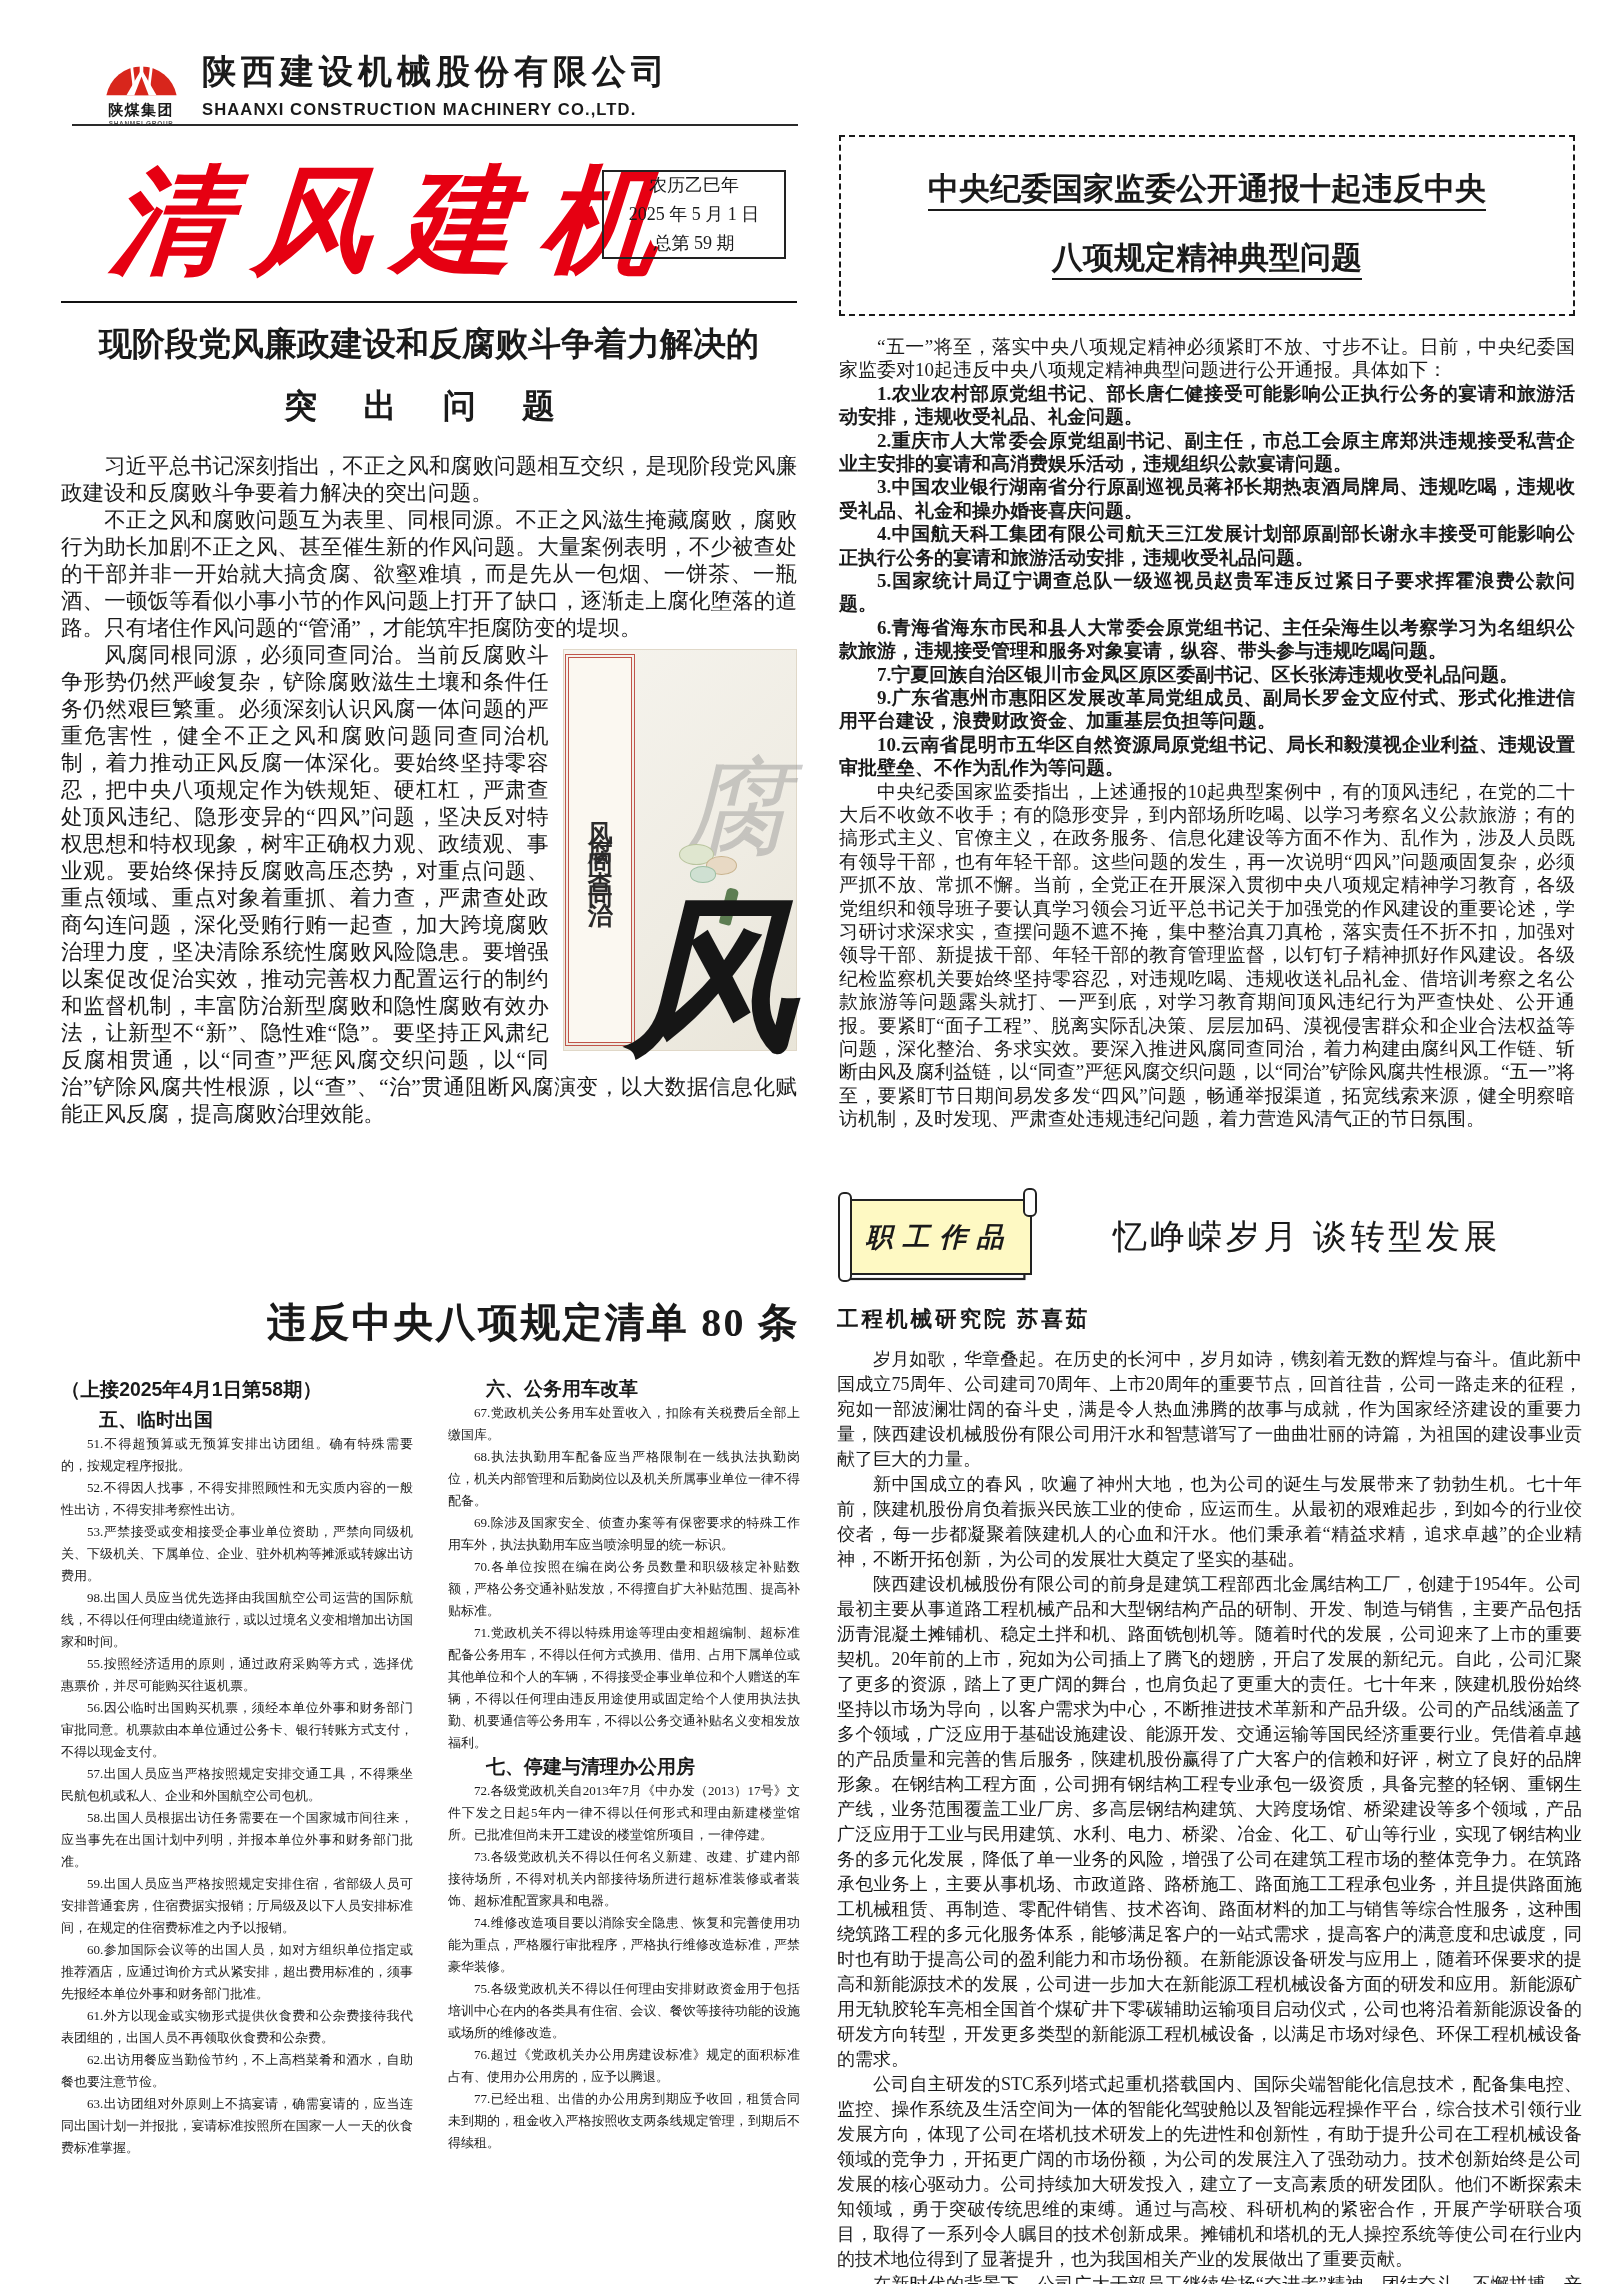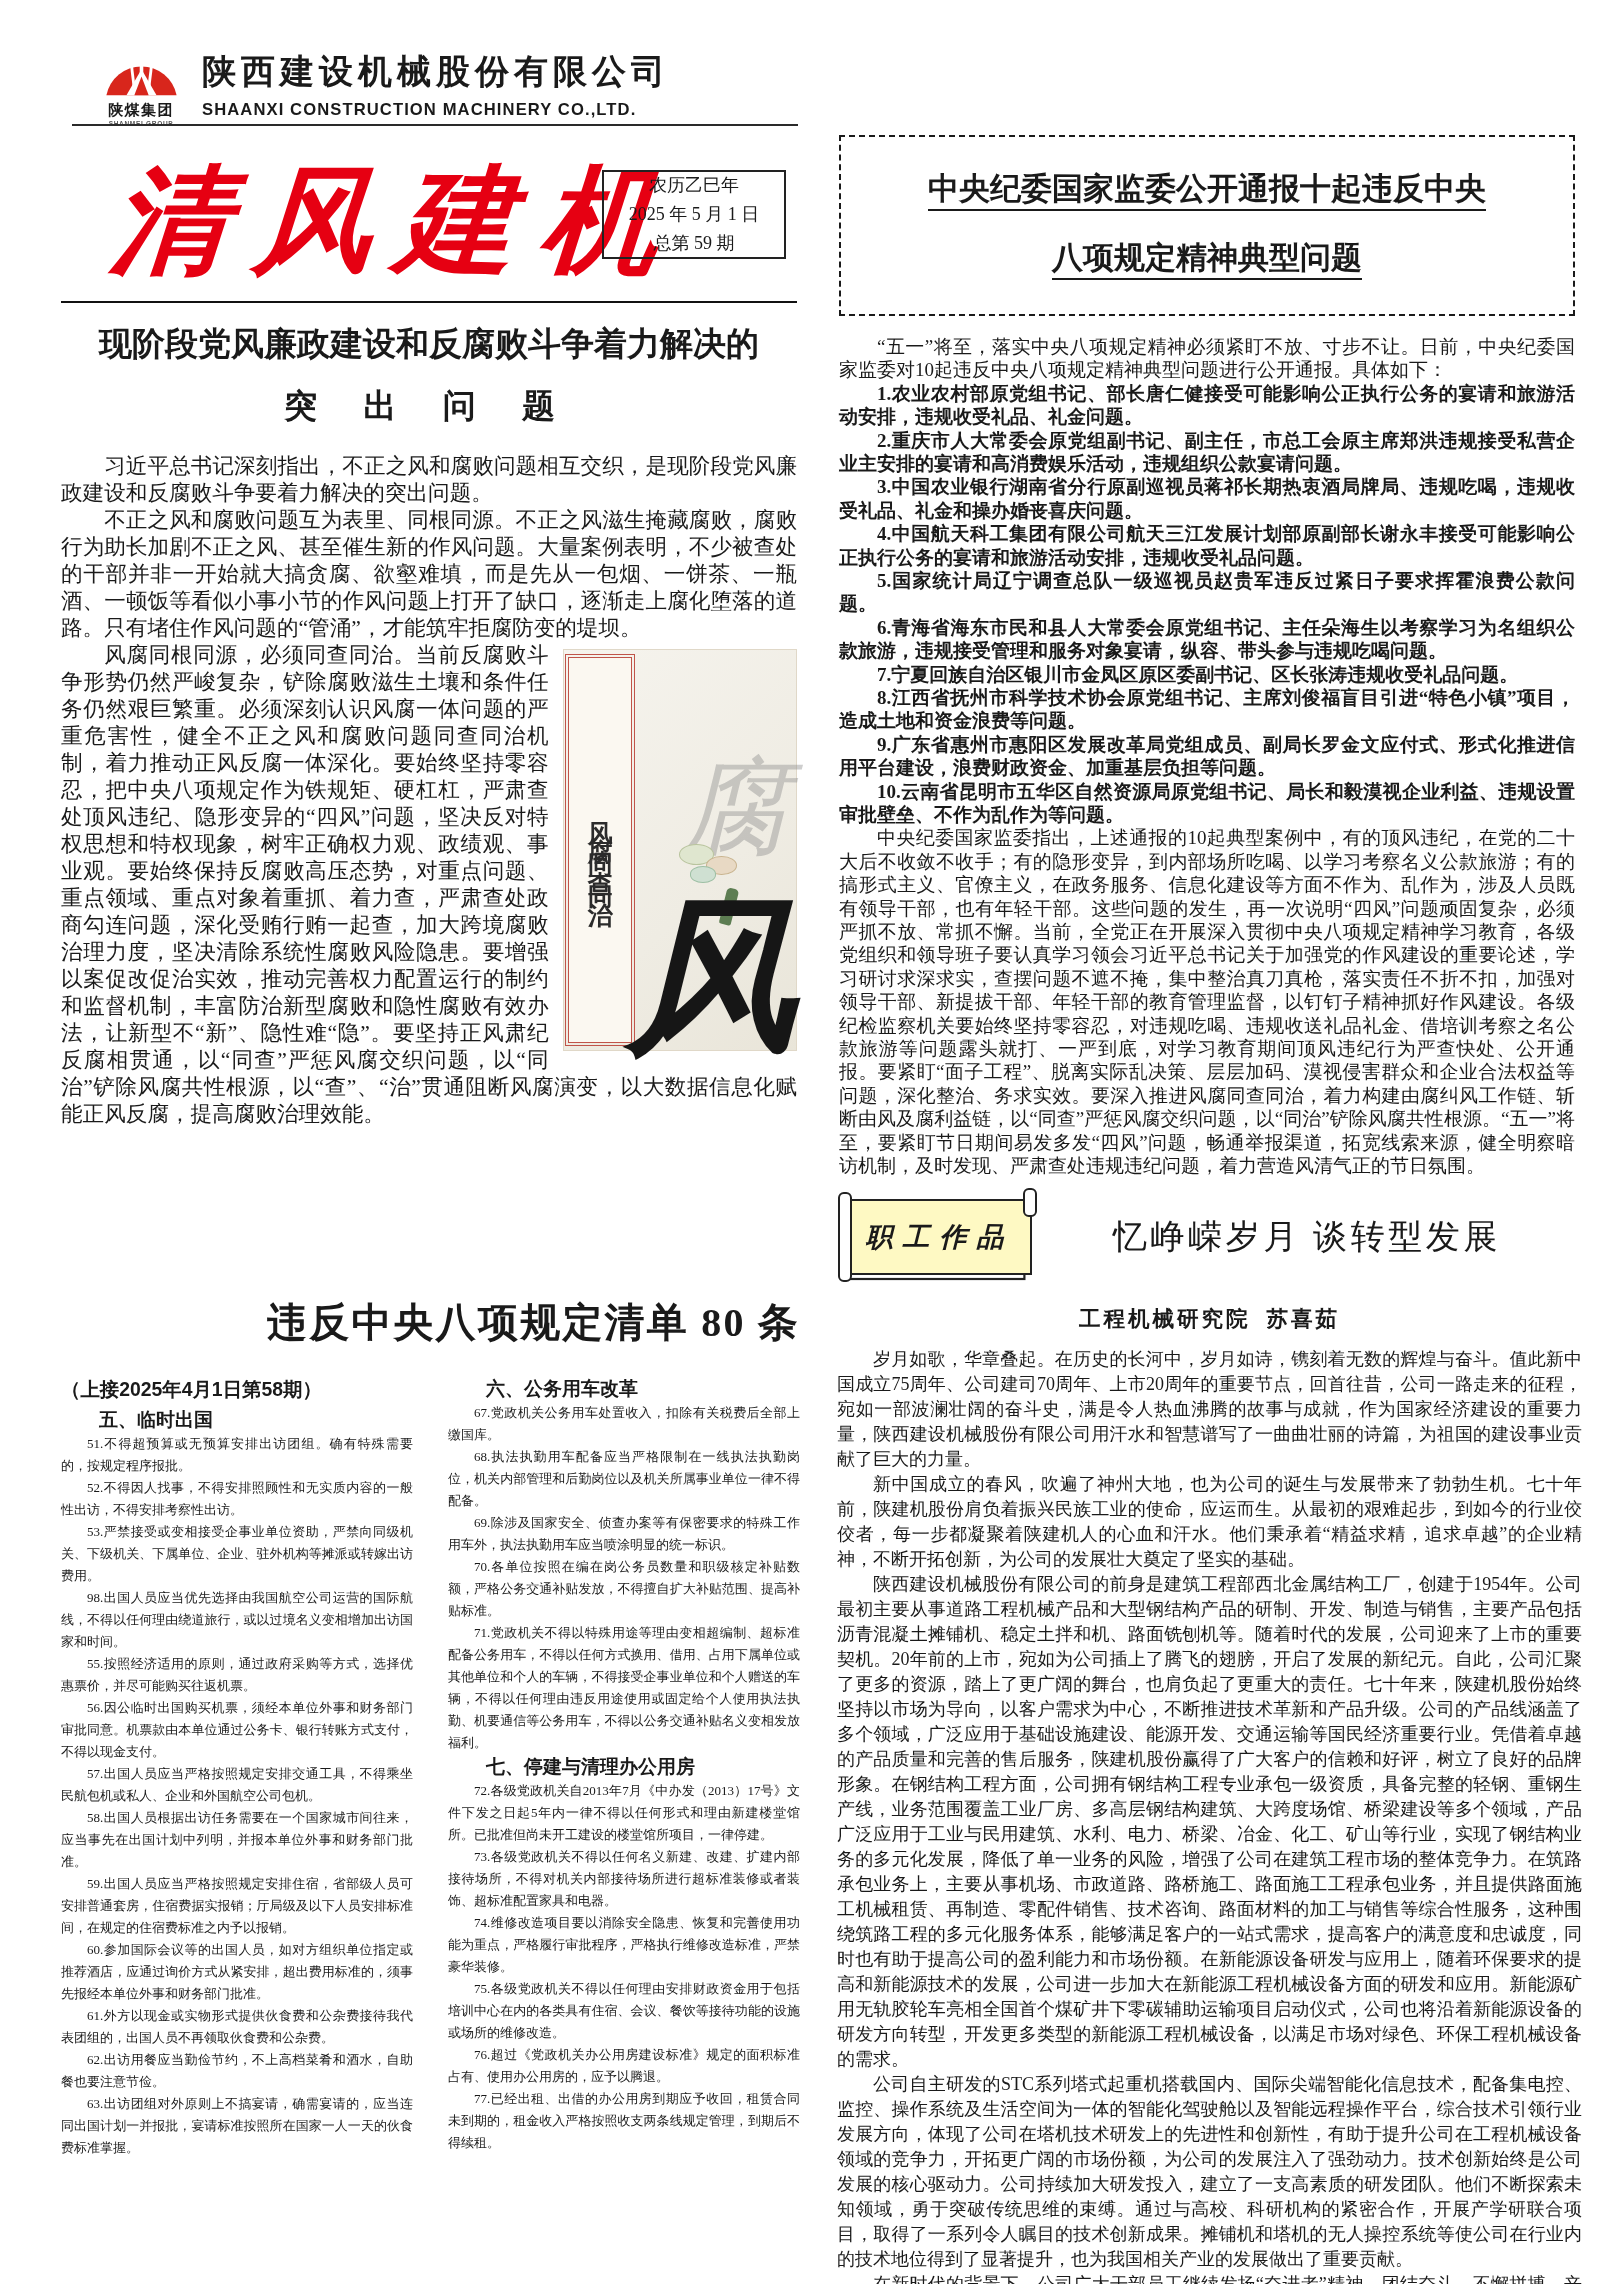--- a/index.html
+++ b/index.html
@@ -68,21 +68,21 @@
   .essay-head{display:flex;align-items:center;height:94px;}
   .scroll-badge{position:relative;width:181px;height:72px;border:2.2px solid #222;background:#fef9c3;
     display:flex;align-items:center;justify-content:center;margin-left:10px;
     box-shadow:-5.8px 5.8px 0 -2.9px #fff,-5.8px 5.8px 0 -0.7px #222;}
   .scroll-badge::before{content:"";position:absolute;left:-11.5px;top:-8.6px;width:10px;height:86px;
     border:2.2px solid #222;border-radius:5.8px;background:#fff;}
   .scroll-badge::after{content:"";position:absolute;right:-7.2px;top:-13px;width:10px;height:24.5px;
     border:2.2px solid #222;border-radius:5.8px;background:#fff;}
   .scroll-badge span{font-size:27px;font-weight:bold;font-style:italic;letter-spacing:10px;}
   .essay-title{flex:1;text-align:center;font-size:34px;font-weight:400;letter-spacing:3.6px;}
-  .essay-byline{text-align:center;font-size:21.6px;font-weight:600;letter-spacing:2.9px;margin:20px 0 14.4px;font-family:Liberation Mono, monospace;}
+  .essay-byline{font-size:21.6px;font-weight:600;letter-spacing:2.9px;margin:20px 0 14.4px;}
   .essay-body p{margin:0;font-size:18px;line-height:25px;text-indent:2em;text-align:justify;}
 </style>
 </head>
 <body>
 
 <div class="page">
 
   <div class="header">
     <div class="logo-wrap">
       <svg width="85" height="53" viewBox="0 0 118 74">
@@ -150,21 +150,20 @@
           <p class="r-item">3.中国农业银行湖南省分行原副巡视员蒋祁长期热衷酒局牌局、违规吃喝，违规收受礼品、礼金和操办婚丧喜庆问题。</p>
 
           <p class="r-item">4.中国航天科工集团有限公司航天三江发展计划部原副部长谢永丰接受可能影响公正执行公务的宴请和旅游活动安排，违规收受礼品问题。</p>
 
           <p class="r-item">5.国家统计局辽宁调查总队一级巡视员赵贵军违反过紧日子要求挥霍浪费公款问题。</p>
 
           <p class="r-item">6.青海省海东市民和县人大常委会原党组书记、主任朵海生以考察学习为名组织公款旅游，违规接受管理和服务对象宴请，纵容、带头参与违规吃喝问题。</p>
 
           <p class="r-item">7.宁夏回族自治区银川市金凤区原区委副书记、区长张涛违规收受礼品问题。</p>
 
-          <p class="r-item">8.江西省抚州市科学技术协会原党组书记、主席刘俊福盲目引进“特色小镇”项目，造成土地和资金浪费等问题。</p>
 
           <p class="r-item">9.广东省惠州市惠阳区发展改革局党组成员、副局长罗金文应付式、形式化推进信用平台建设，浪费财政资金、加重基层负担等问题。</p>
 
           <p class="r-item">10.云南省昆明市五华区自然资源局原党组书记、局长和毅漠视企业利益、违规设置审批壁垒、不作为乱作为等问题。</p>
         </div>
       <p>中央纪委国家监委指出，上述通报的10起典型案例中，有的顶风违纪，在党的二十大后不收敛不收手；有的隐形变异，到内部场所吃喝、以学习考察名义公款旅游；有的搞形式主义、官僚主义，在政务服务、信息化建设等方面不作为、乱作为，涉及人员既有领导干部，也有年轻干部。这些问题的发生，再一次说明“四风”问题顽固复杂，必须严抓不放、常抓不懈。当前，全党正在开展深入贯彻中央八项规定精神学习教育，各级党组织和领导班子要认真学习领会习近平总书记关于加强党的作风建设的重要论述，学习研讨求深求实，查摆问题不遮不掩，集中整治真刀真枪，落实责任不折不扣，加强对领导干部、新提拔干部、年轻干部的教育管理监督，以钉钉子精神抓好作风建设。各级纪检监察机关要始终坚持零容忍，对违规吃喝、违规收送礼品礼金、借培训考察之名公款旅游等问题露头就打、一严到底，对学习教育期间顶风违纪行为严查快处、公开通报。要紧盯“面子工程”、脱离实际乱决策、层层加码、漠视侵害群众和企业合法权益等问题，深化整治、务求实效。要深入推进风腐同查同治，着力构建由腐纠风工作链、斩断由风及腐利益链，以“同查”严惩风腐交织问题，以“同治”铲除风腐共性根源。“五一”将至，要紧盯节日期间易发多发“四风”问题，畅通举报渠道，拓宽线索来源，健全明察暗访机制，及时发现、严肃查处违规违纪问题，着力营造风清气正的节日氛围。</p>
     </div>
   </div>
 
   <div class="listsec">

